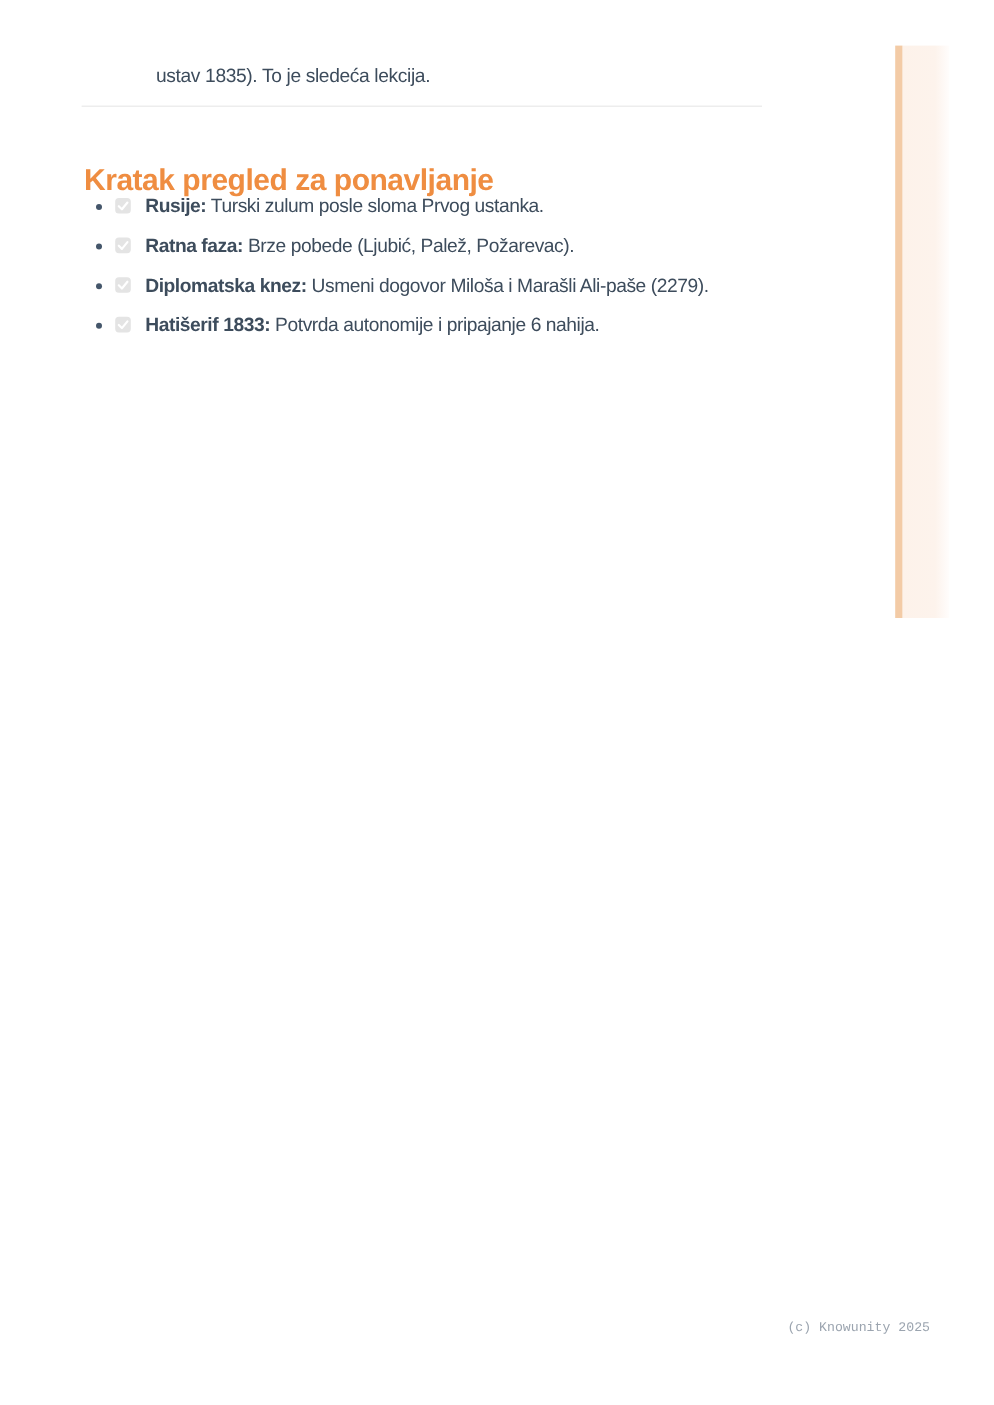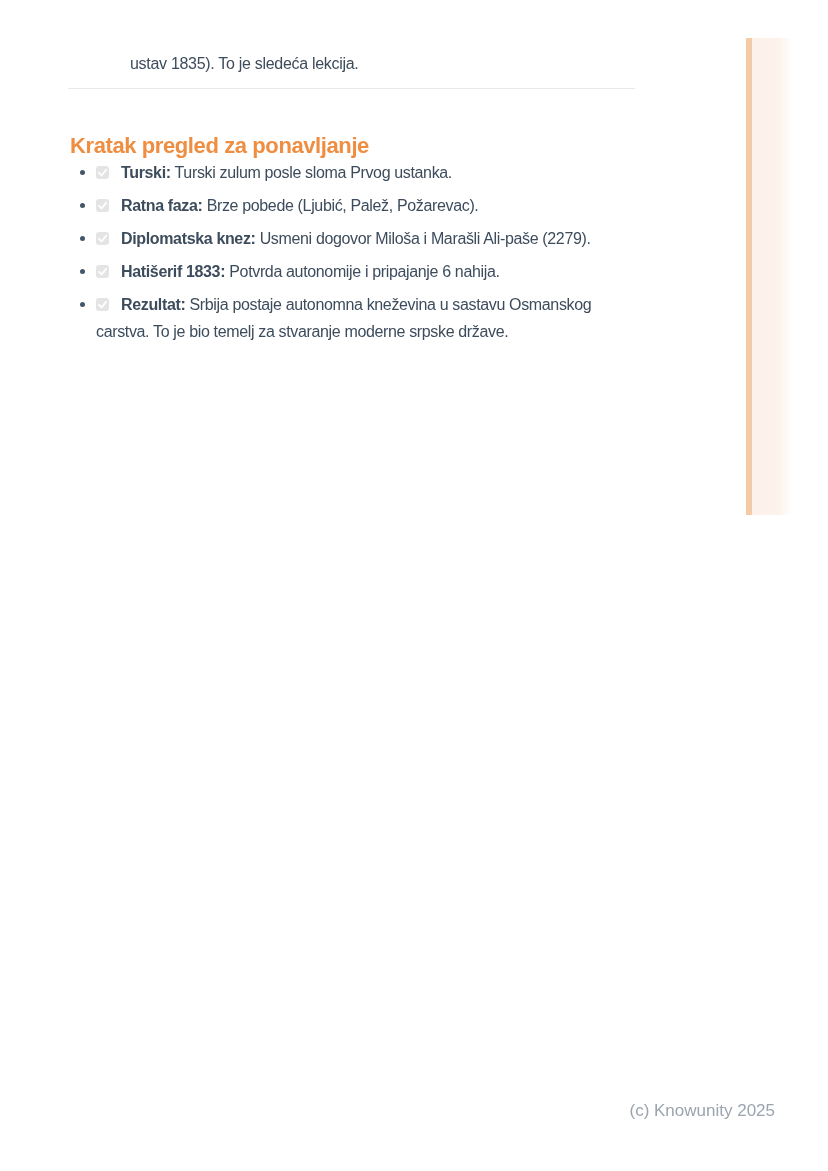--- a/index.html
+++ b/index.html
@@ -32,21 +32,21 @@
     left: 68px;
     top: 88px;
     width: 567px;
     height: 1px;
     background: #e9e9e9;
   }
   .section-heading {
     position: absolute;
     left: 70px;
     top: 115px;
-    font-size: 22px;
+    font-size: 25px;
     font-weight: bold;
     letter-spacing: -0.4px;
     color: #ef8d41;
   }
   .review-list {
     position: absolute;
     left: 0;
     top: 159px;
     width: 650px;
     margin: 0;
@@ -88,22 +88,23 @@
   }
   .item-label {
     font-weight: bold;
   }
   .footer-note {
     position: absolute;
     top: 1101px;
     left: 0;
     right: 53px;
     text-align: right;
-    font-size: 17px;
+    font-size: 11px;
     color: #9ba4af;
+    font-family: Liberation Mono, monospace;
   }
   .side-accent-bar {
     position: absolute;
     left: 746px;
     top: 38px;
     width: 39px;
     height: 477px;
     border-left: 6px solid #f3cba6;
     background: linear-gradient(to right, #fdf2ea 0%, #fdf3ec 70%, #fffdfc 100%);
   }
@@ -115,32 +116,29 @@
 
   <p class="intro-para">ustav 1835). To je sledeća lekcija.</p>
 
   <div class="divider"></div>
 
   <h2 class="section-heading">Kratak pregled za ponavljanje</h2>
 
   <ul class="review-list">
       <li><span class="bullet-dot"></span><span class="checkbox"><svg viewBox="0 0 13 13">
             <polyline points="3,6.8 5.6,9.4 10.2,3.8" fill="none" stroke="#ffffff" stroke-width="1.8" stroke-linecap="round" stroke-linejoin="round"></polyline>
-          </svg></span><span class="item-label">Turski:</span> <span class="item-text">Turski zulum posle sloma Prvog ustanka.</span></li>
+          </svg></span><span class="item-label">Rusije:</span> <span class="item-text">Turski zulum posle sloma Prvog ustanka.</span></li>
       <li><span class="bullet-dot"></span><span class="checkbox"><svg viewBox="0 0 13 13">
             <polyline points="3,6.8 5.6,9.4 10.2,3.8" fill="none" stroke="#ffffff" stroke-width="1.8" stroke-linecap="round" stroke-linejoin="round"></polyline>
           </svg></span><span class="item-label">Ratna faza:</span> <span class="item-text">Brze pobede (Ljubić, Palež, Požarevac).</span></li>
       <li><span class="bullet-dot"></span><span class="checkbox"><svg viewBox="0 0 13 13">
             <polyline points="3,6.8 5.6,9.4 10.2,3.8" fill="none" stroke="#ffffff" stroke-width="1.8" stroke-linecap="round" stroke-linejoin="round"></polyline>
           </svg></span><span class="item-label">Diplomatska knez:</span> <span class="item-text">Usmeni dogovor Miloša i Marašli Ali-paše (2279).</span></li>
       <li><span class="bullet-dot"></span><span class="checkbox"><svg viewBox="0 0 13 13">
             <polyline points="3,6.8 5.6,9.4 10.2,3.8" fill="none" stroke="#ffffff" stroke-width="1.8" stroke-linecap="round" stroke-linejoin="round"></polyline>
           </svg></span><span class="item-label">Hatišerif 1833:</span> <span class="item-text">Potvrda autonomije i pripajanje 6 nahija.</span></li>
-      <li><span class="bullet-dot"></span><span class="checkbox"><svg viewBox="0 0 13 13">
-            <polyline points="3,6.8 5.6,9.4 10.2,3.8" fill="none" stroke="#ffffff" stroke-width="1.8" stroke-linecap="round" stroke-linejoin="round"></polyline>
-          </svg></span><span class="item-label">Rezultat:</span> <span class="item-text">Srbija postaje autonomna kneževina u sastavu Osmanskog carstva. To je bio temelj za stvaranje moderne srpske države.</span></li>
     </ul>
 
   <div class="side-accent-bar"></div>
 
   <div class="footer-note">(c) Knowunity 2025</div>
 
 </div>
 
 </body></html>

